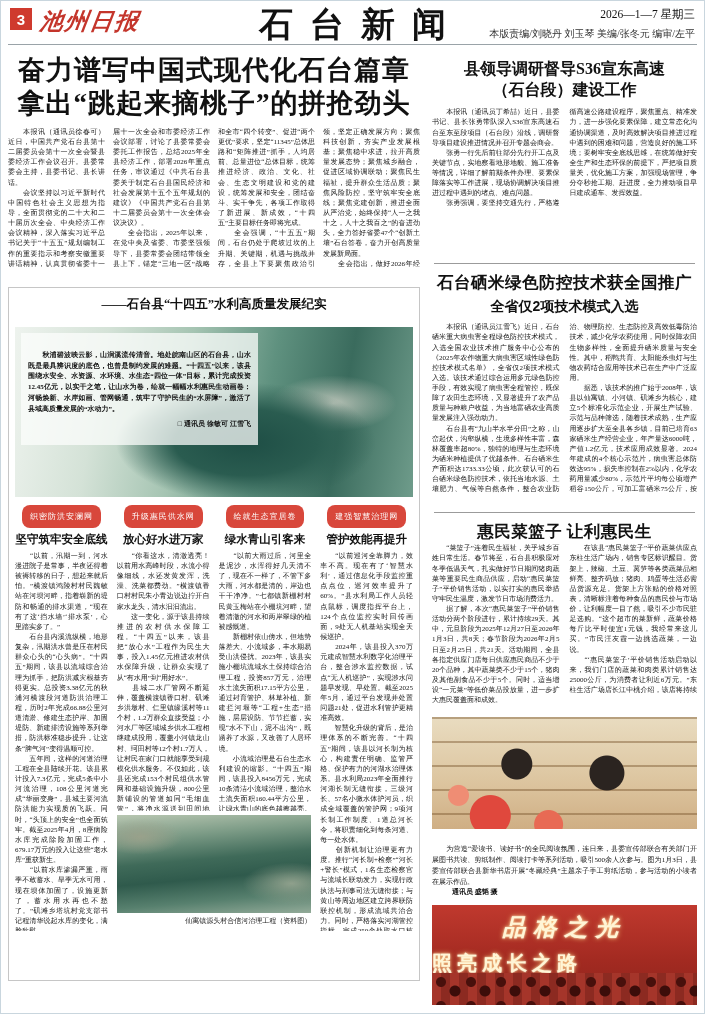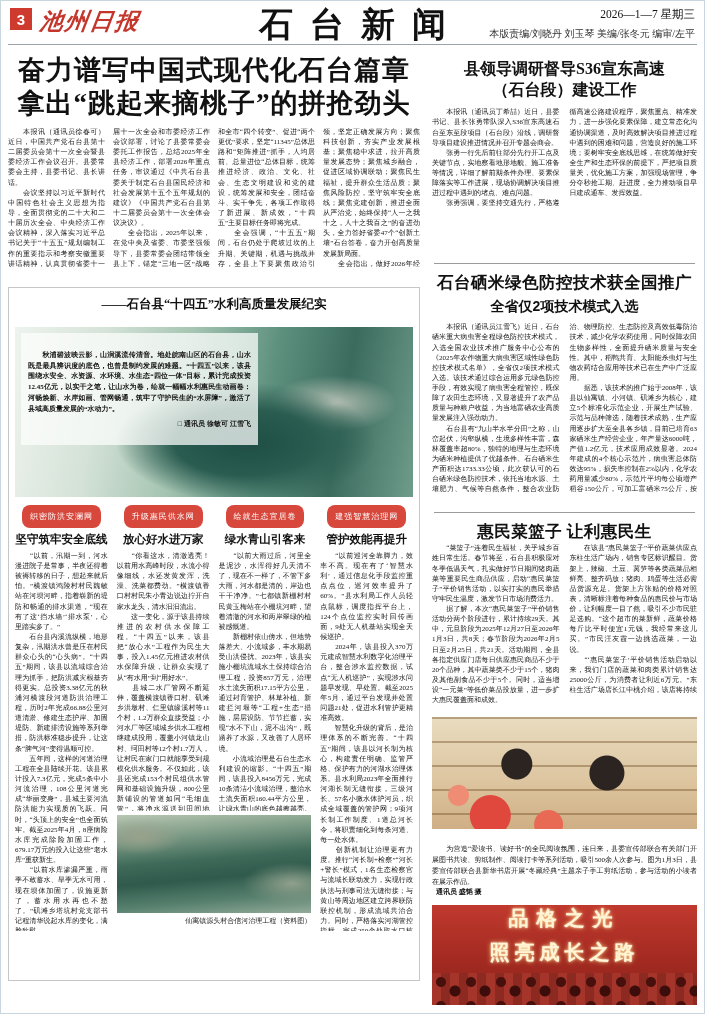--- a/index.html
+++ b/index.html
@@ -65,27 +65,27 @@
   .photo1{height:112px;margin-top:6px;overflow:hidden;
     background:
       radial-gradient(circle at 22% 88%,#e0483d 0 20px,rgba(224,72,61,0) 21px),
       radial-gradient(circle at 44% 96%,#e86a54 0 14px,rgba(232,106,84,0) 15px),
       radial-gradient(circle at 10% 70%,#ef8d74 0 10px,rgba(239,141,116,0) 11px),
       radial-gradient(circle at 32% 42%,#2b2420 0 15px,rgba(43,36,32,0) 16px),
       radial-gradient(circle at 66% 50%,#2b2420 0 17px,rgba(43,36,32,0) 18px),
       repeating-linear-gradient(180deg,rgba(122,86,46,.45) 0 2px,rgba(0,0,0,0) 2px 24px),
       linear-gradient(180deg,#e9dcc0 0%,#dcc49e 60%,#cfae84 100%);}
   .p-cap{font-size:7px;line-height:1.55;text-align:justify;margin-top:4px;white-space:pre-line;}
-  .credit{font-weight:bold;margin-left:4px;white-space:nowrap;}
+  .credit{font-weight:bold;margin-left:20px;white-space:nowrap;}
   .photo2{position:relative;height:100px;margin-top:7px;overflow:hidden;
           background:linear-gradient(180deg,#c0392e 0%,#a32a21 55%,#8c241c 100%);}
-  .banner-l1{color:#fff5d6;text-shadow:0 0 5px #ffcf7a,0 0 2px #fff;font-weight:900;font-size:20px;
-             letter-spacing:8px;text-align:center;}
+  .banner-l1{color:#fff5d6;text-shadow:0 0 5px #ffcf7a,0 0 2px #fff;font-weight:900;font-size:23px;
+             letter-spacing:8px;text-align:center;margin-top:7px;font-style:italic;}
   .banner-l2{color:#fff5d6;text-shadow:0 0 5px #ffcf7a,0 0 2px #fff;font-weight:900;font-size:20px;
-             letter-spacing:5px;text-align:center;margin-top:7px;}
+             letter-spacing:5px;margin-top:7px;}
   .audience{position:absolute;left:0;right:0;bottom:0;height:32px;
     background:
       radial-gradient(circle at 9px 9px,#48100c 0 4.5px,rgba(0,0,0,0) 5.5px),
       radial-gradient(circle at 23px 18px,#3c0d0a 0 5px,rgba(0,0,0,0) 6px),
       repeating-linear-gradient(90deg,#a5352a 0 9px,#8c2a21 9px 18px),
       #7a1b15;
     background-size:30px 24px,30px 24px,auto,auto;}
 </style>
 </head>
 <body>

